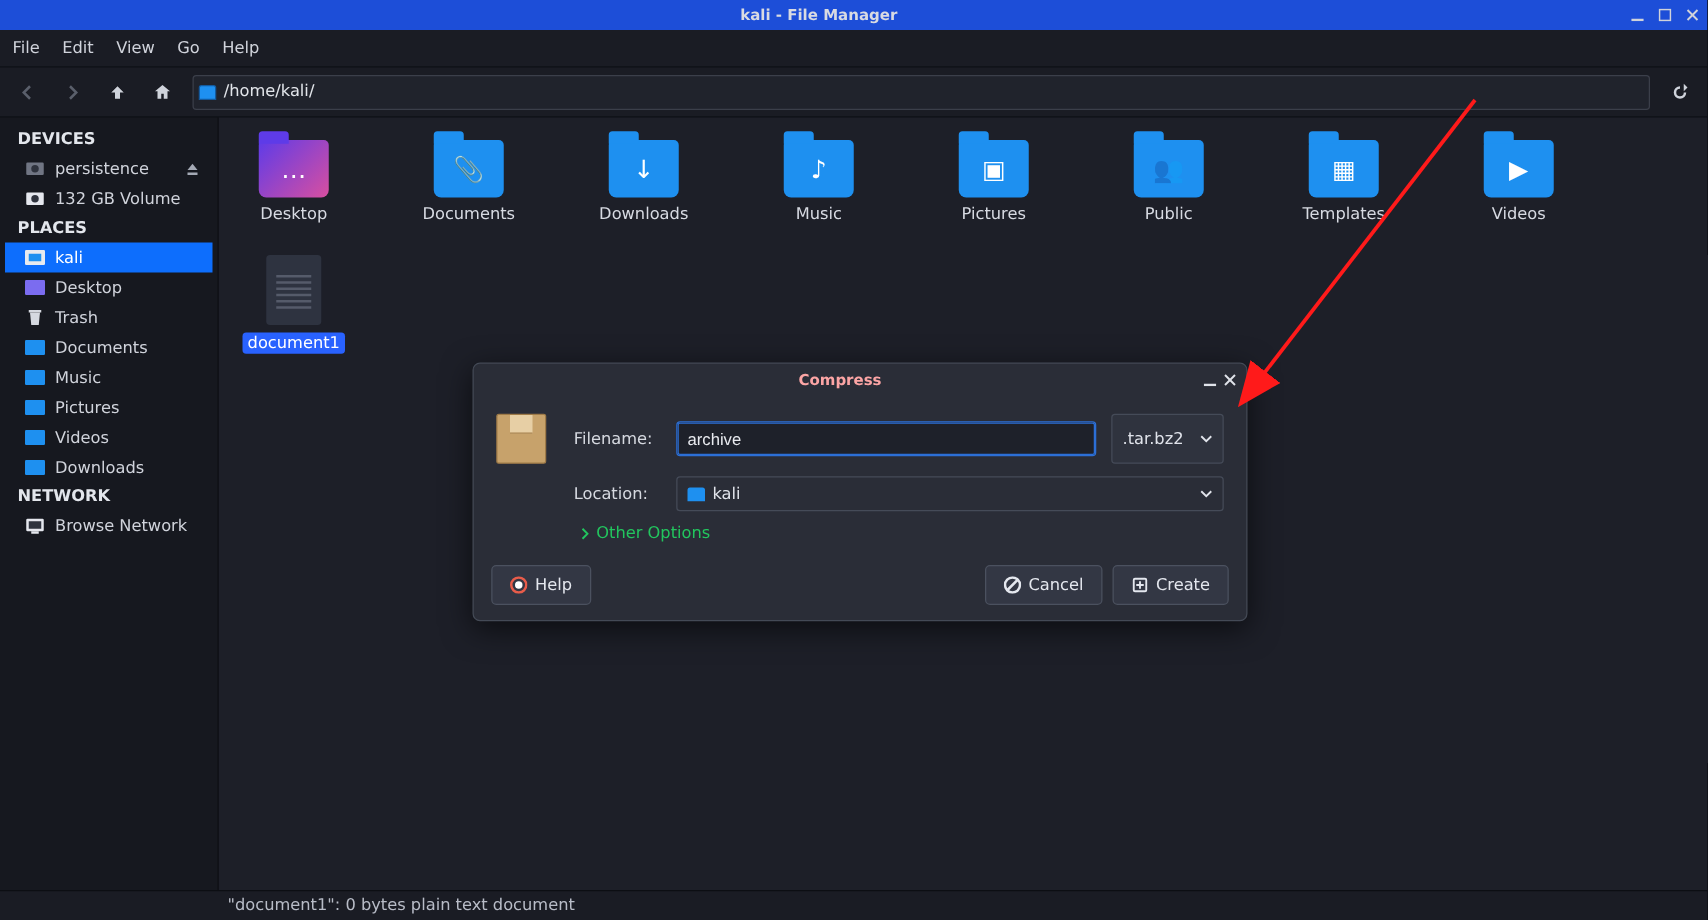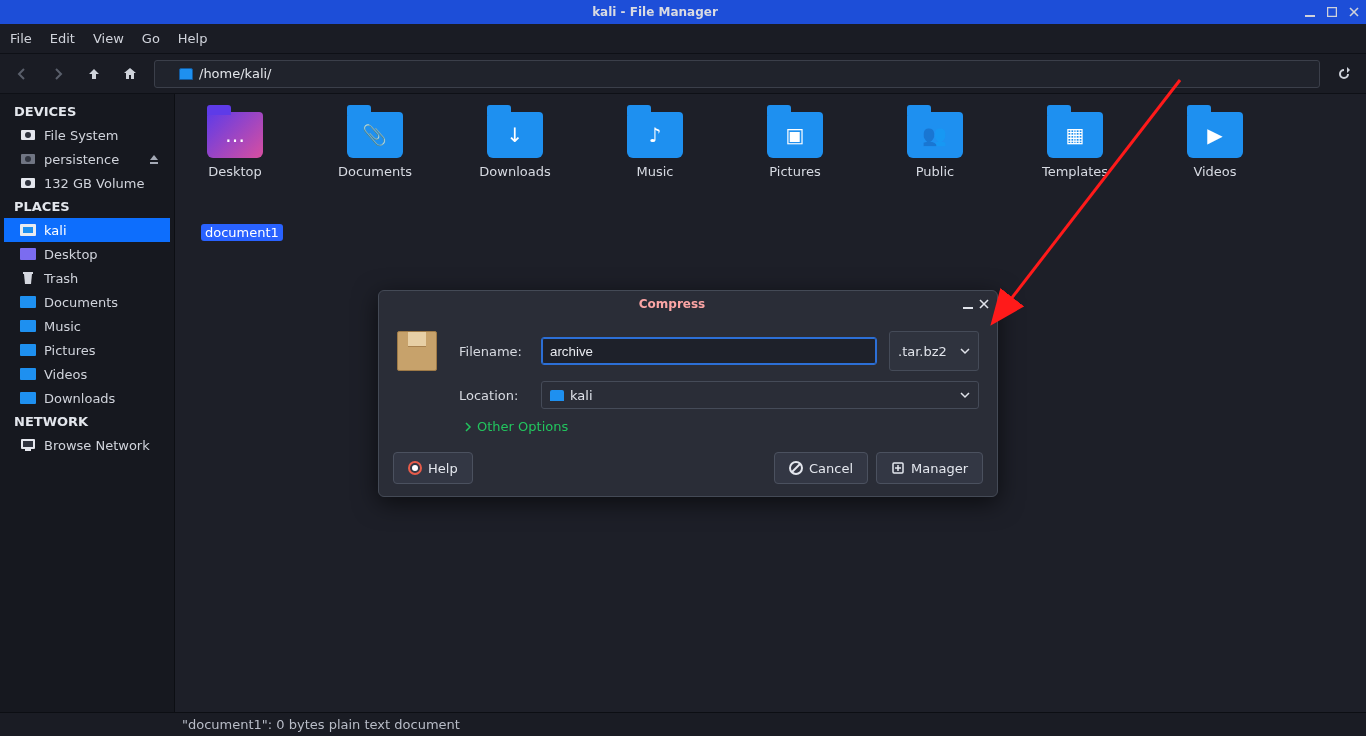--- a/index.html
+++ b/index.html
@@ -41,21 +41,21 @@
 
   
   .toolbar{
     height:40px;background:#1a1c24;display:flex;align-items:center;padding:0 10px;gap:12px;
     border-bottom:1px solid #0e1016;
   }
   .toolbar .tbtn{width:24px;height:24px;display:flex;align-items:center;justify-content:center;color:#cfd3db;}
   .toolbar .tbtn.disabled{color:#5a5f6b;}
   .path{
     flex:1;height:28px;border:1px solid var(--border);border-radius:3px;background:#20232c;
-    display:flex;align-items:center;padding:0 24px;gap:6px;color:#e2e5ea;
+    display:flex;align-items:center;padding:0 4px;gap:6px;color:#e2e5ea;
   }
   .path .ficon{width:14px;height:12px;background:var(--blue);border-radius:2px 2px 0 0;position:relative;border:1px solid #135a9e;}
 
   
   .main{display:flex;height:calc(736px - 24px - 30px - 40px - 24px);}
   .sidebar{
     width:175px;background:#16181f;border-right:1px solid #0c0e13;padding:6px 4px;overflow:hidden;
   }
   .shead{padding:4px 10px;font-weight:bold;color:#e3e6ec;}
   .srow{padding:4px 10px 4px 16px;display:flex;align-items:center;gap:8px;color:#d0d3db;}
@@ -199,29 +199,20 @@
   </div>
 </div>
 
 <div class="main">
   <div class="sidebar">
     <div class="shead">DEVICES</div>
 
     <div class="srow">
       <span class="sicon">
           <svg width="16" height="16">
-            <rect x="1" y="3" width="14" height="10" rx="1" fill="#e5e7ee"></rect>
-            <circle cx="8" cy="8" r="3" fill="#2f333e"></circle>
-          </svg>
-        </span>
-      <span>File System</span>
-    </div>
-    <div class="srow">
-      <span class="sicon">
-          <svg width="16" height="16">
             <rect x="1" y="3" width="14" height="10" rx="1" fill="#707583"></rect>
             <circle cx="8" cy="8" r="3" fill="#2f333e"></circle>
           </svg>
         </span>
       <span>persistence</span>
       <span class="eject">
           <svg width="12" height="12">
             <path d="M6 2l4 5H2z" fill="currentColor"></path>
             <rect x="2" y="9" width="8" height="2" fill="currentColor"></rect>
           </svg>
@@ -347,21 +338,21 @@
         <div class="item">
           <div class="ficon-big">▦</div>
           <div class="lbl">Templates</div>
         </div>
         <div class="item">
           <div class="ficon-big">▶</div>
           <div class="lbl">Videos</div>
         </div>
       </div>
 
-    <div style="position:absolute;left:20px;top:110px;width:80px;display:flex;flex-direction:row;align-items:center;gap:6px;">
+    <div style="position:absolute;left:20px;top:110px;width:80px;display:flex;flex-direction:column;align-items:center;gap:6px;">
       <div class="docicon"></div>
       <div class="lbl selbg">document1</div>
     </div>
   </div>
 </div>
 
 <div class="status">
   <span class="inner">"document1": 0 bytes plain text document</span>
 </div>
 
@@ -426,21 +417,21 @@
           <line x1="3" y1="11" x2="11" y2="3" stroke="#e4e7ee" stroke-width="2"></line>
         </svg>
       <span>Cancel</span>
     </div>
     <div class="dbtn">
       <svg width="14" height="14">
           <rect x="2" y="2" width="10" height="10" rx="1" fill="none" stroke="#e4e7ee" stroke-width="1.5"></rect>
           <line x1="7" y1="4" x2="7" y2="10" stroke="#e4e7ee" stroke-width="1.5"></line>
           <line x1="4" y1="7" x2="10" y2="7" stroke="#e4e7ee" stroke-width="1.5"></line>
         </svg>
-      <span>Manager</span>
+      <span>Create</span>
     </div>
   </div>
 </div>
 
 <svg class="arrow-svg" style="left:980px;top:75px;" width="220" height="260">
   <defs>
       <marker id="ah" markerWidth="12" markerHeight="10" refX="10" refY="5" orient="auto">
         <path d="M0 0l12 5-12 5z" fill="#ff1a1a"></path>
       </marker>
     </defs>

